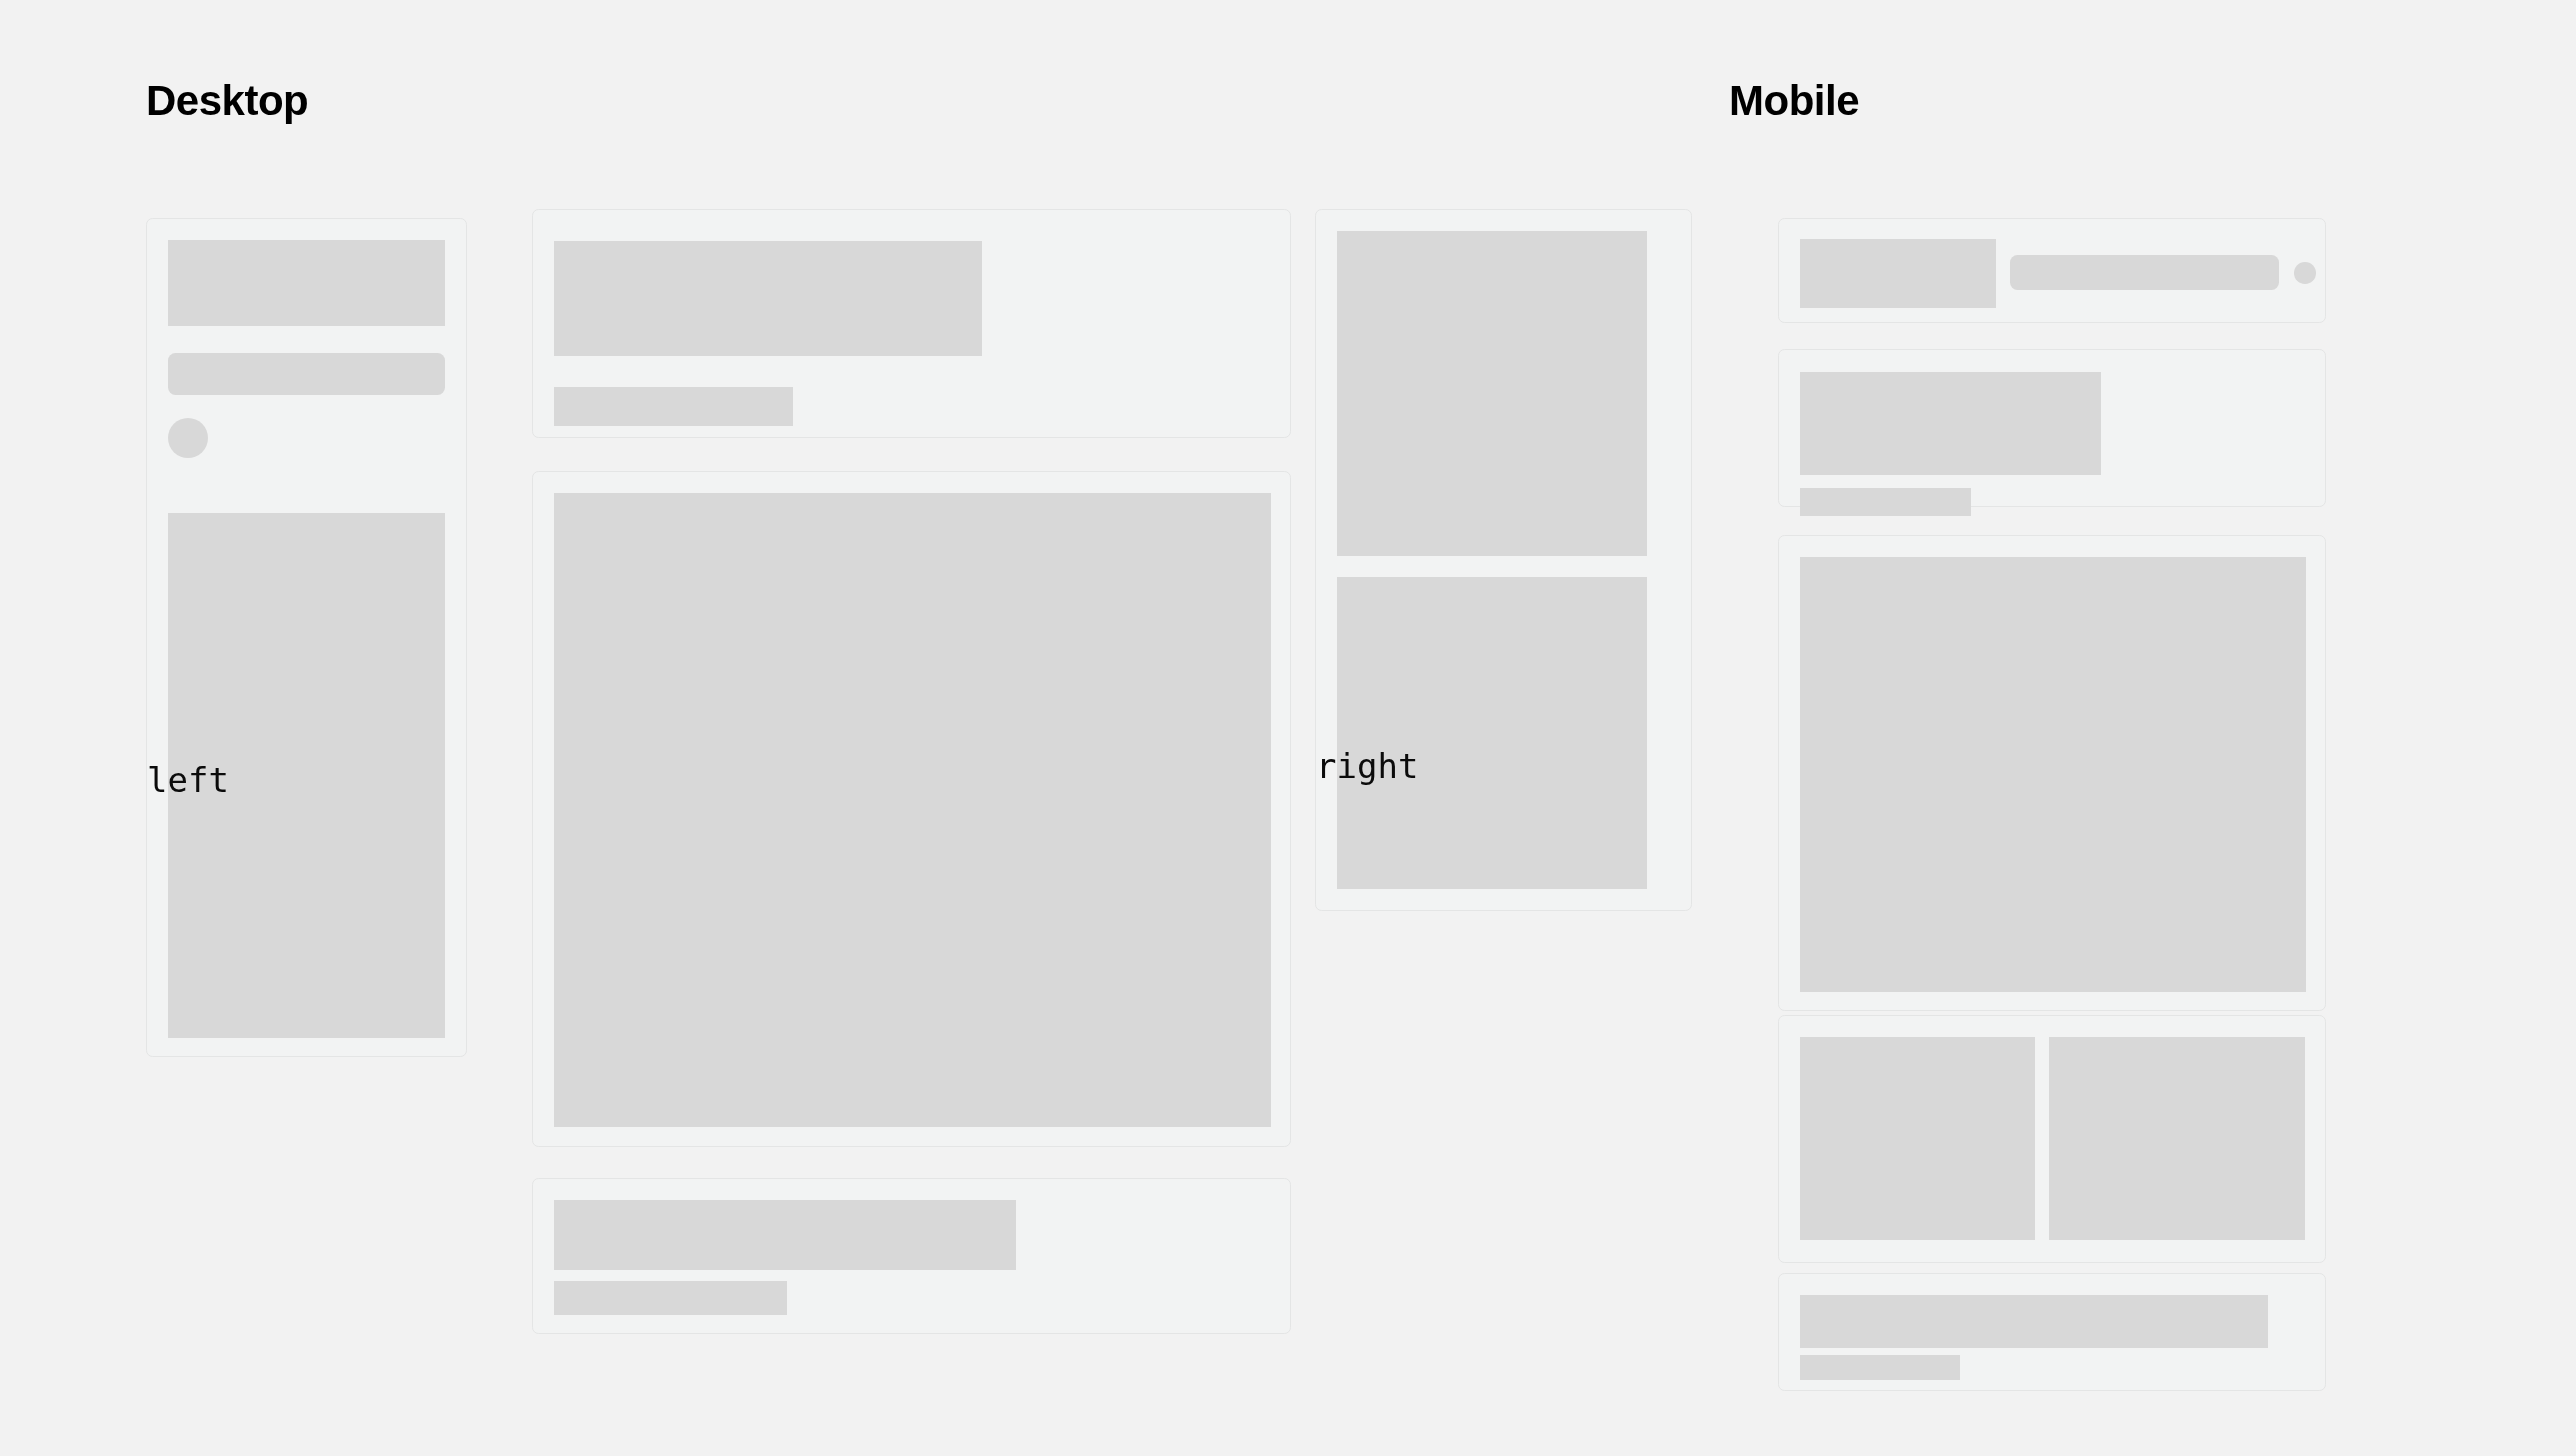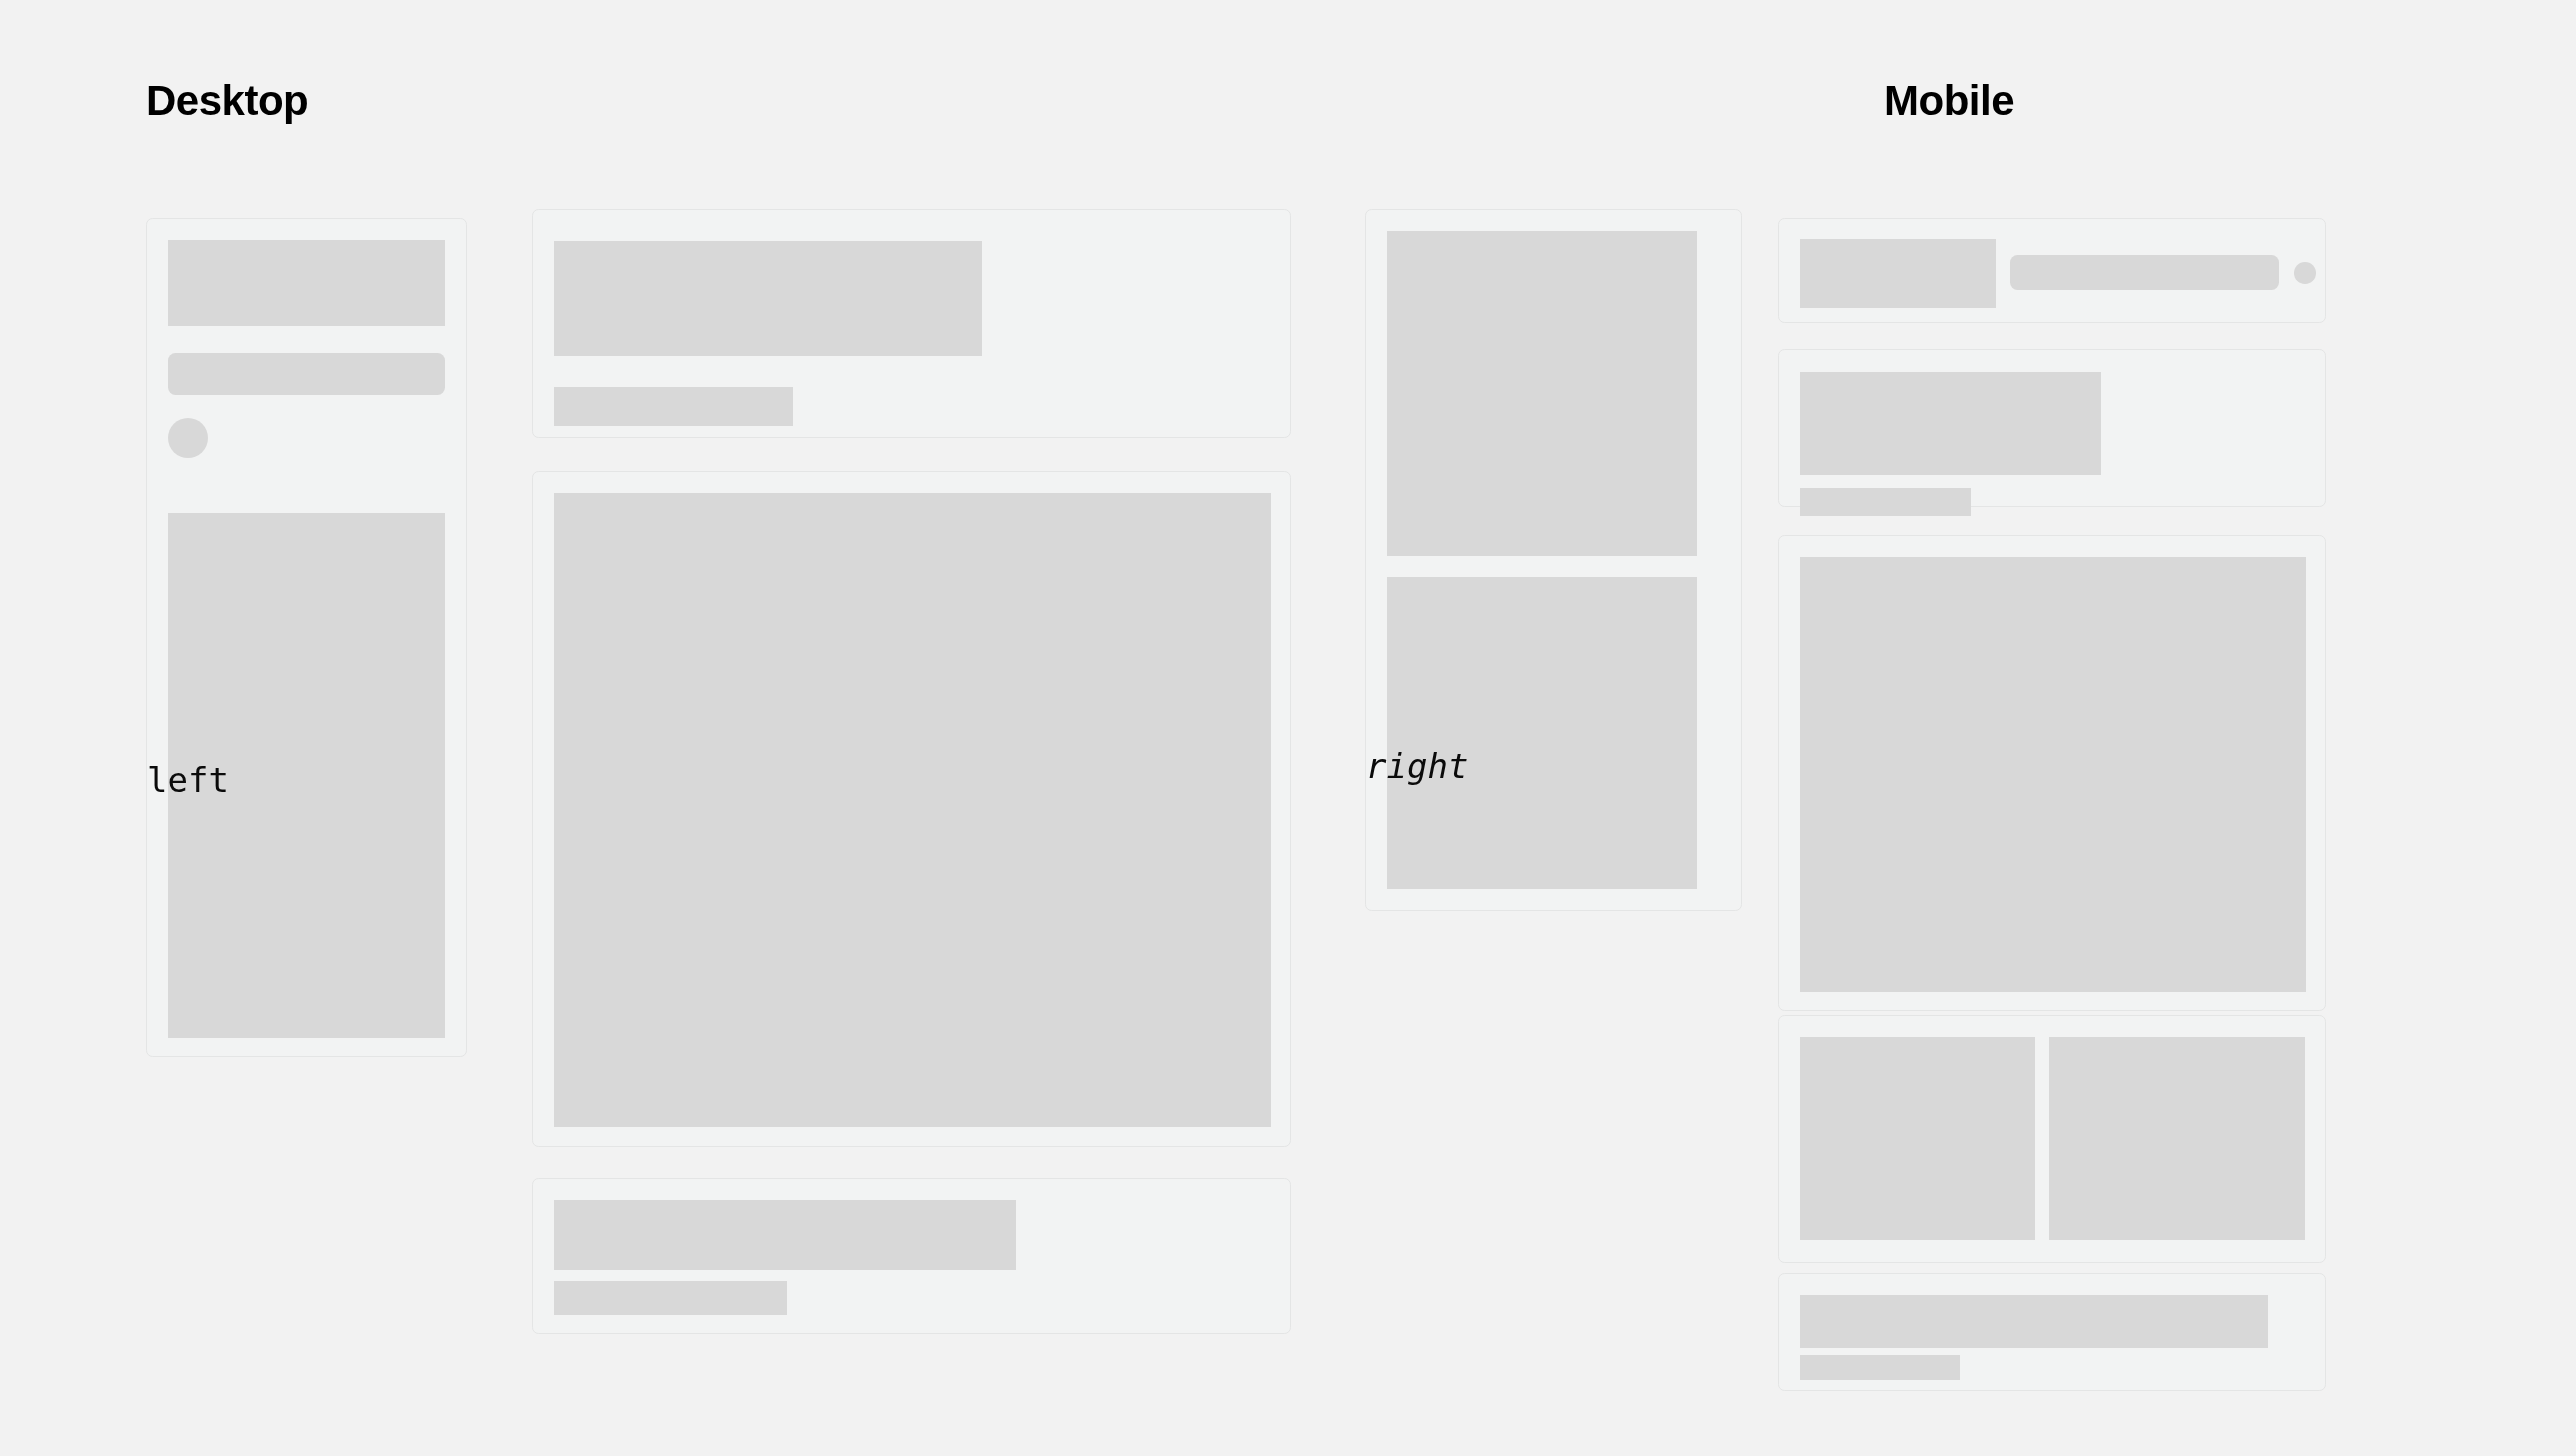--- a/index.html
+++ b/index.html
@@ -25,21 +25,21 @@
     position: absolute;
     font-family: "Liberation Sans", sans-serif;
     font-weight: 700;
     font-size: 42px;
     line-height: 1;
     letter-spacing: -0.5px;
     color: #000000;
     white-space: nowrap;
   }
   #heading-desktop { left: 146px; top: 80px; }
-  #heading-mobile  { left: 1884px; top: 80px; }
+  #heading-mobile  { left: 1729px; top: 80px; }
 
   
   .card {
     position: absolute;
     background: #f2f3f3;
     border: 0.9px solid #e4e5e5;
     border-radius: 6.6px;
   }
 
   
@@ -84,21 +84,21 @@
     <div class="blk" style="left:21px; top:31px; width:428px; height:115px;"></div>
     <div class="blk" style="left:21px; top:177px; width:239px; height:39px;"></div>
     <div class="region-label" style="top:298px;">beforeBody</div>
   </div>
 
   <div class="card" id="desktop-pagebody-card" style="left:532px; top:471px; width:759px; height:676px;">
     <div class="blk" style="left:21px; top:21px; width:717px; height:634px;"></div>
     <div class="region-label" style="top:770px;">pageBody</div>
   </div>
 
-  <div class="card" id="desktop-right-card" style="left:1365px; top:209px; width:377px; height:702px;font-style:italic;">
+  <div class="card" id="desktop-right-card" style="left:1315px; top:209px; width:377px; height:702px;">
     <div class="blk" style="left:21px; top:21px; width:310px; height:325px;"></div>
     <div class="blk" style="left:21px; top:367px; width:310px; height:312px;"></div>
     <div class="region-label" style="top:539px;">right</div>
   </div>
 
   <div class="card" id="desktop-footer-card" style="left:532px; top:1178px; width:759px; height:156px;">
     <div class="blk" style="left:21px; top:21px; width:462px; height:70px;"></div>
     <div class="blk" style="left:21px; top:102px; width:233px; height:34px;"></div>
 
   </div>

